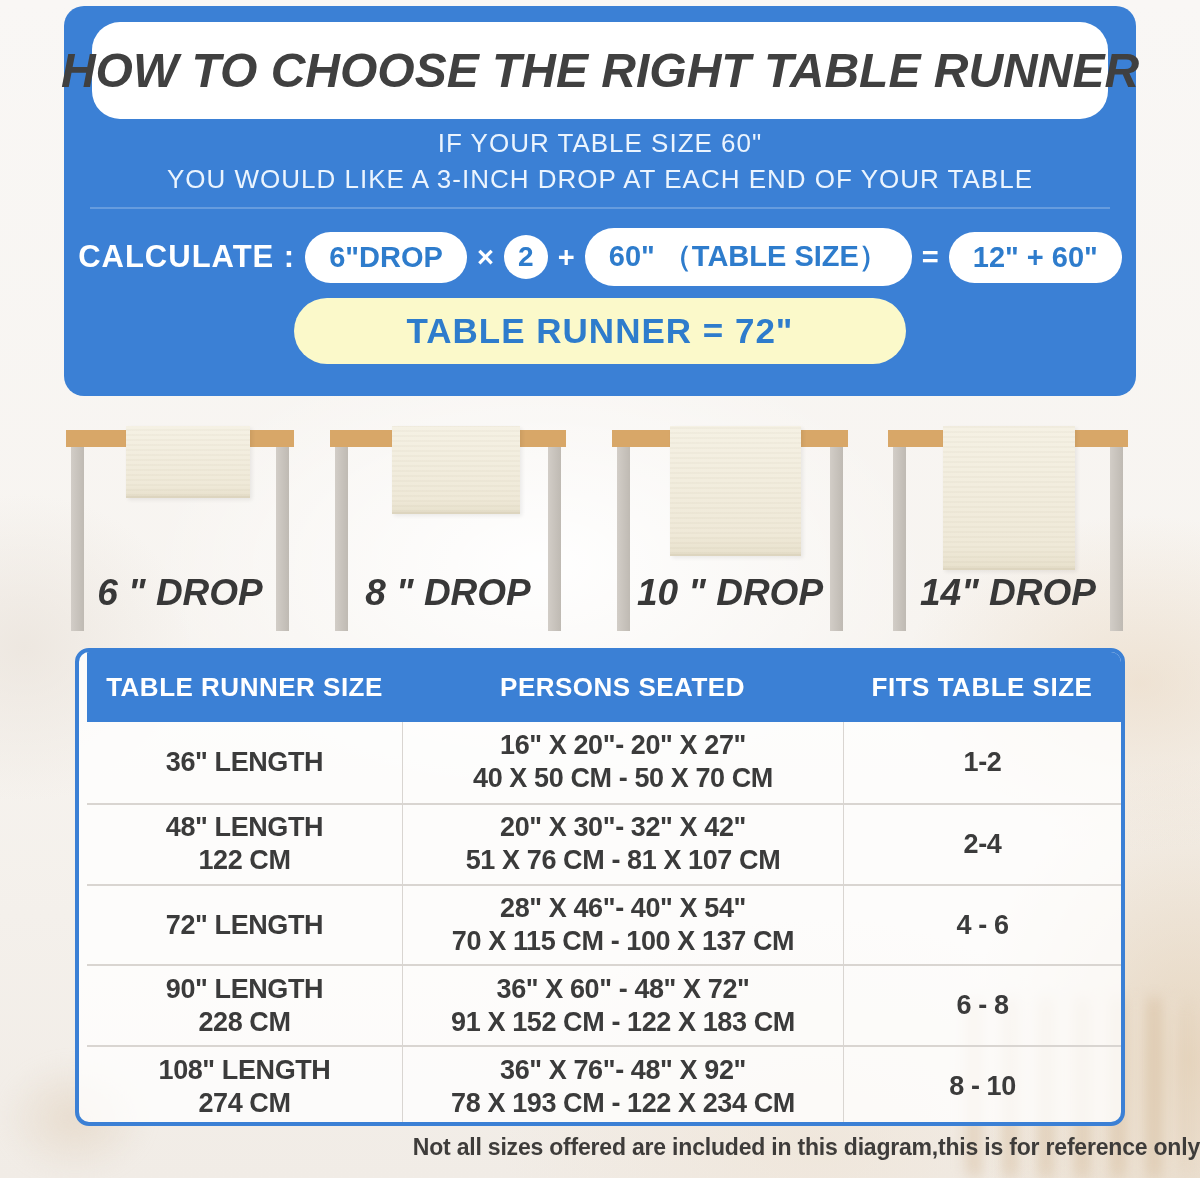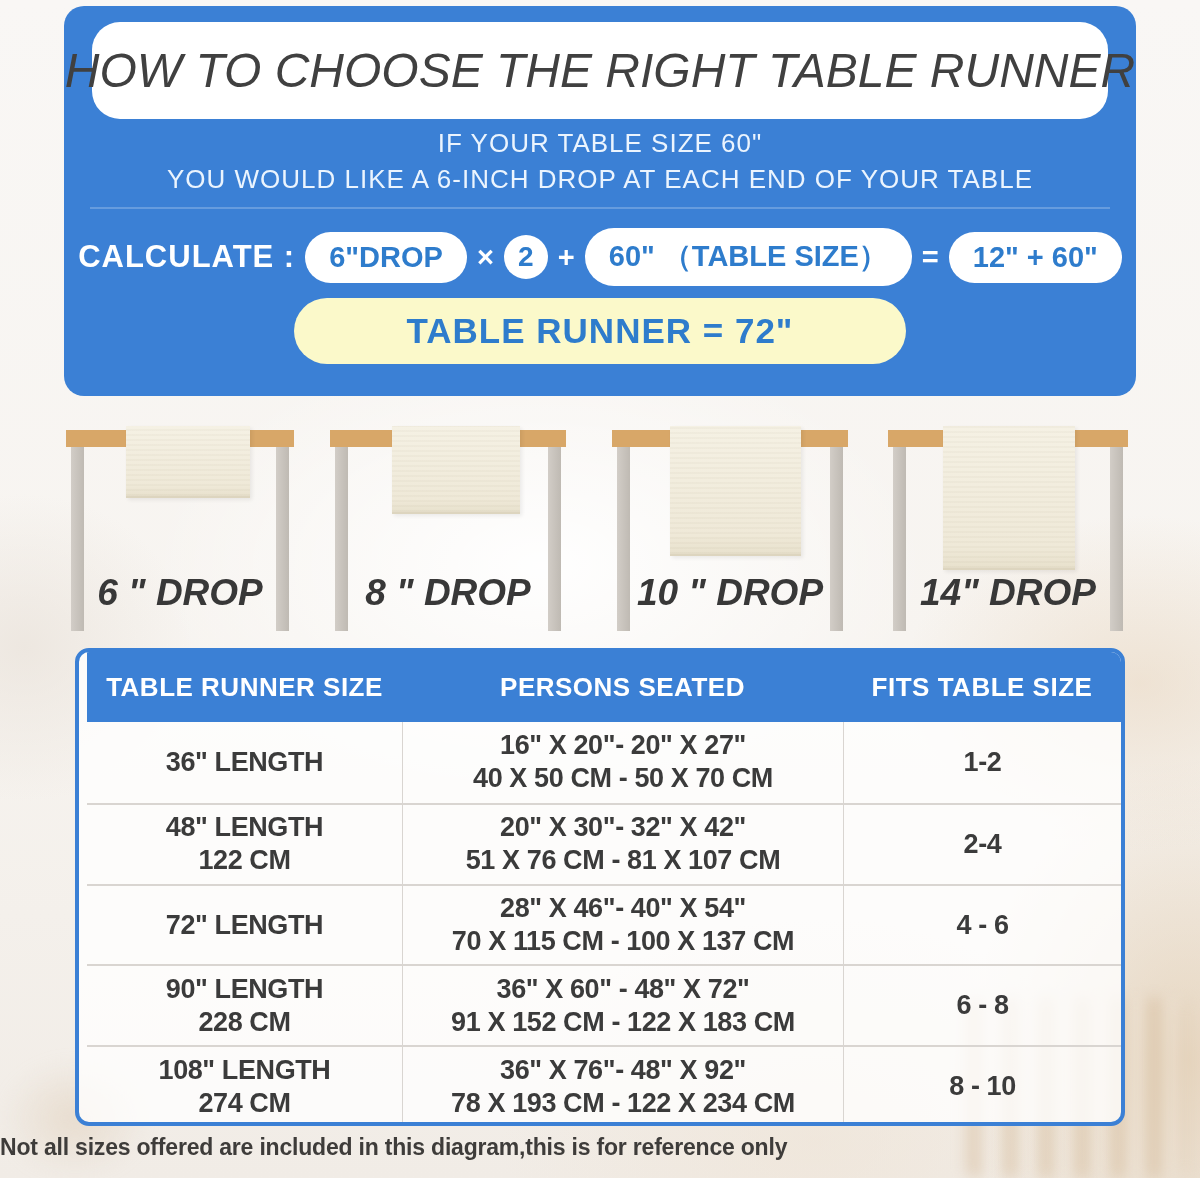--- a/index.html
+++ b/index.html
@@ -32,21 +32,21 @@
   .top-panel {
     position:absolute; left:64px; top:6px; width:1072px; height:390px;
     background:#3b80d5; border-radius:20px;
   }
   .title-box {
     position:absolute; left:28px; right:28px; top:16px; height:97px;
     background:#ffffff; border-radius:28px;
     display:flex; align-items:center; justify-content:center;
   }
   .title-box h1 {
-    font-size:48px; font-weight:normal; font-style:italic;
+    font-size:48px; font-weight:bold; font-style:italic;
     color:#404040; letter-spacing:0px; white-space:nowrap;
   }
   .sub { position:absolute; width:100%; text-align:center; color:#ebf4fe; letter-spacing:1px; }
   .sub1 { top:122px; font-size:26px; }
   .sub2 { top:158px; font-size:26px; }
   .hr { position:absolute; left:26px; right:26px; top:201px; height:2px; background:rgba(255,255,255,0.22); }
 
   .calc-row {
     position:absolute; top:222px; left:0; width:100%; height:58px;
     display:flex; align-items:center; justify-content:center; gap:10px;
@@ -116,38 +116,38 @@
   .size-row {
     display:grid; grid-template-columns:315px 441px 1fr; align-items:center;
   }
   .size-row + .size-row { border-top:2px solid #d9d5d1; }
   .cell { text-align:center; color:#3b3b3b; font-weight:bold; font-size:27px;
     line-height:1.22; letter-spacing:-0.4px; }
   .size-row .cell:nth-child(2), .size-row .cell:nth-child(3) { border-left:1px solid #d9d5d1; }
   .size-row .cell { align-self:stretch; display:flex; flex-direction:column; justify-content:center; }
 
   .footnote {
-    position:absolute; top:1134px; width:100%; text-align:left;
+    position:absolute; top:1134px; width:100%; text-align:right;
     font-weight:bold; font-size:23px; color:#3e3c3a; letter-spacing:-0.2px;
   }
 </style>
 </head>
 <body>
 
 <div class="canvas">
 
   <div class="chair-slats"></div>
   <div class="chair-left"></div>
 
   <section class="top-panel">
     <div class="title-box">
       <h1>HOW TO CHOOSE THE RIGHT TABLE RUNNER</h1>
     </div>
     <p class="sub sub1">IF YOUR TABLE SIZE 60"</p>
-    <p class="sub sub2">YOU WOULD LIKE A 6-INCH DROP AT EACH END OF YOUR TABLE</p>
+    <p class="sub sub2">YOU WOULD LIKE A 3-INCH DROP AT EACH END OF YOUR TABLE</p>
     <div class="hr"></div>
 
     <div class="calc-row">
       <span class="calc-label">CALCULATE :</span>
       <span class="pill">6"DROP</span>
       <span class="op">×</span>
       <span class="circle">2</span>
       <span class="op">+</span>
       <span class="pill">60" （TABLE SIZE）</span>
       <span class="op">=</span>

